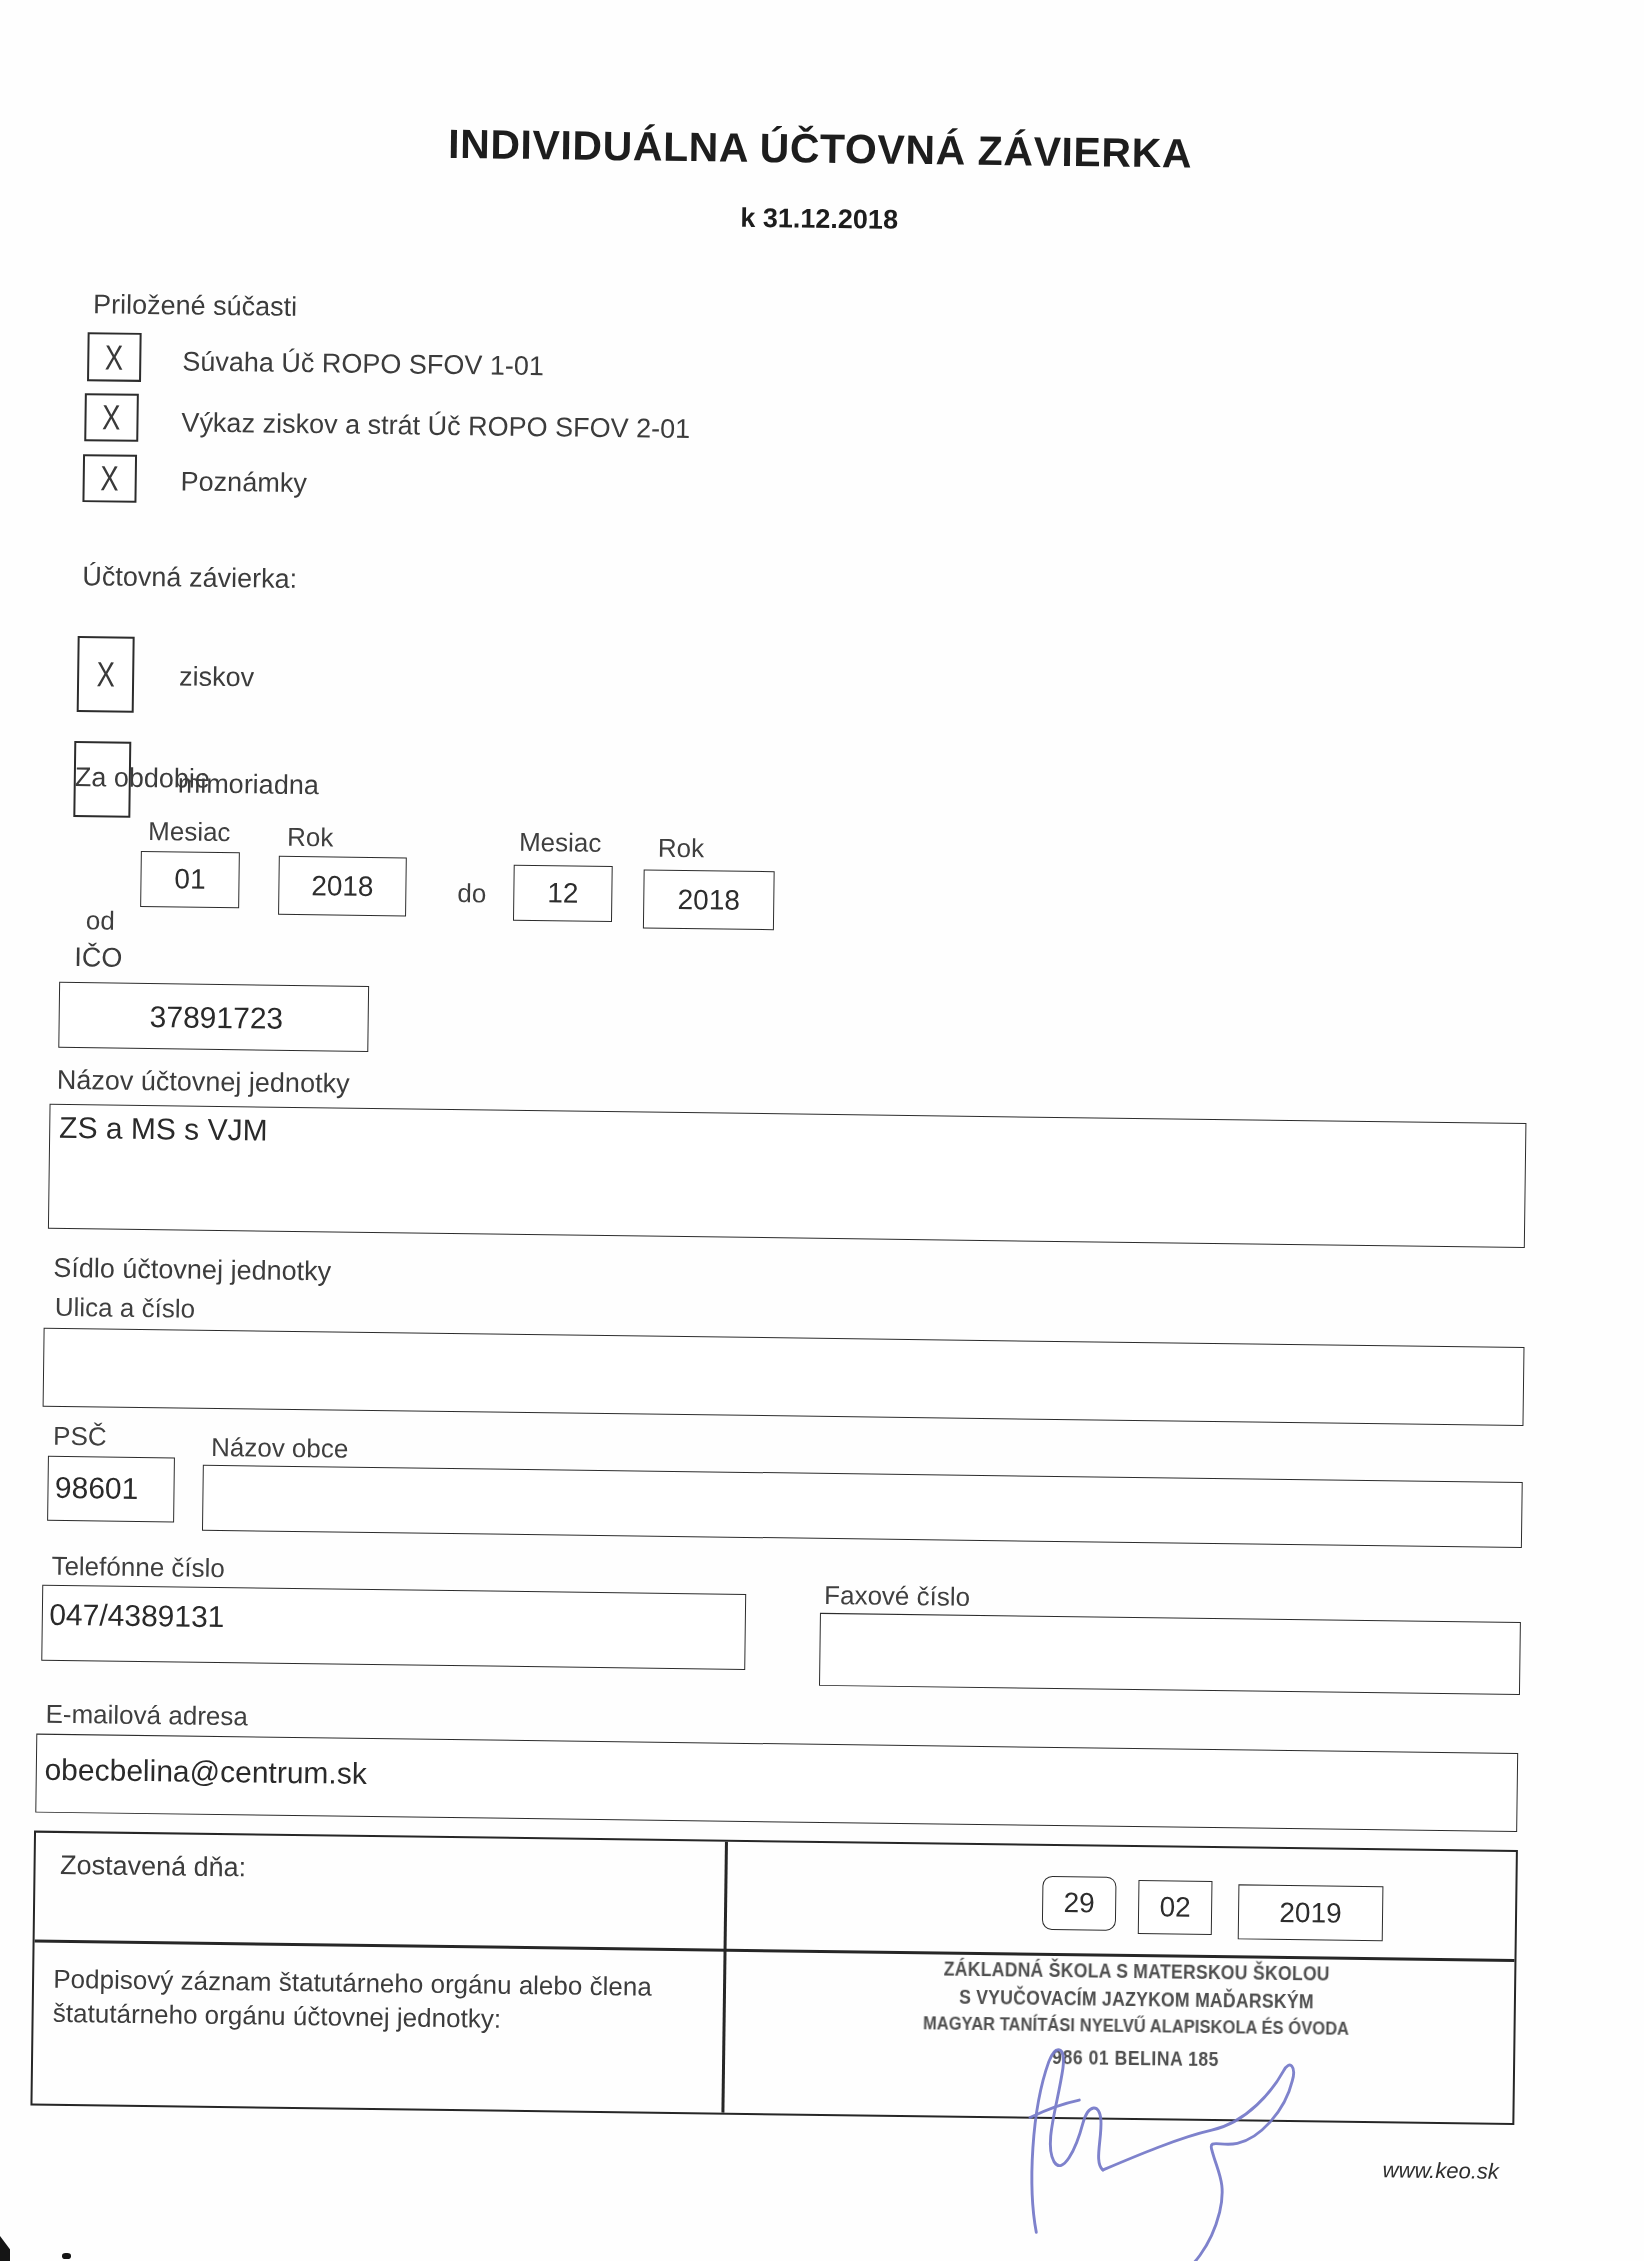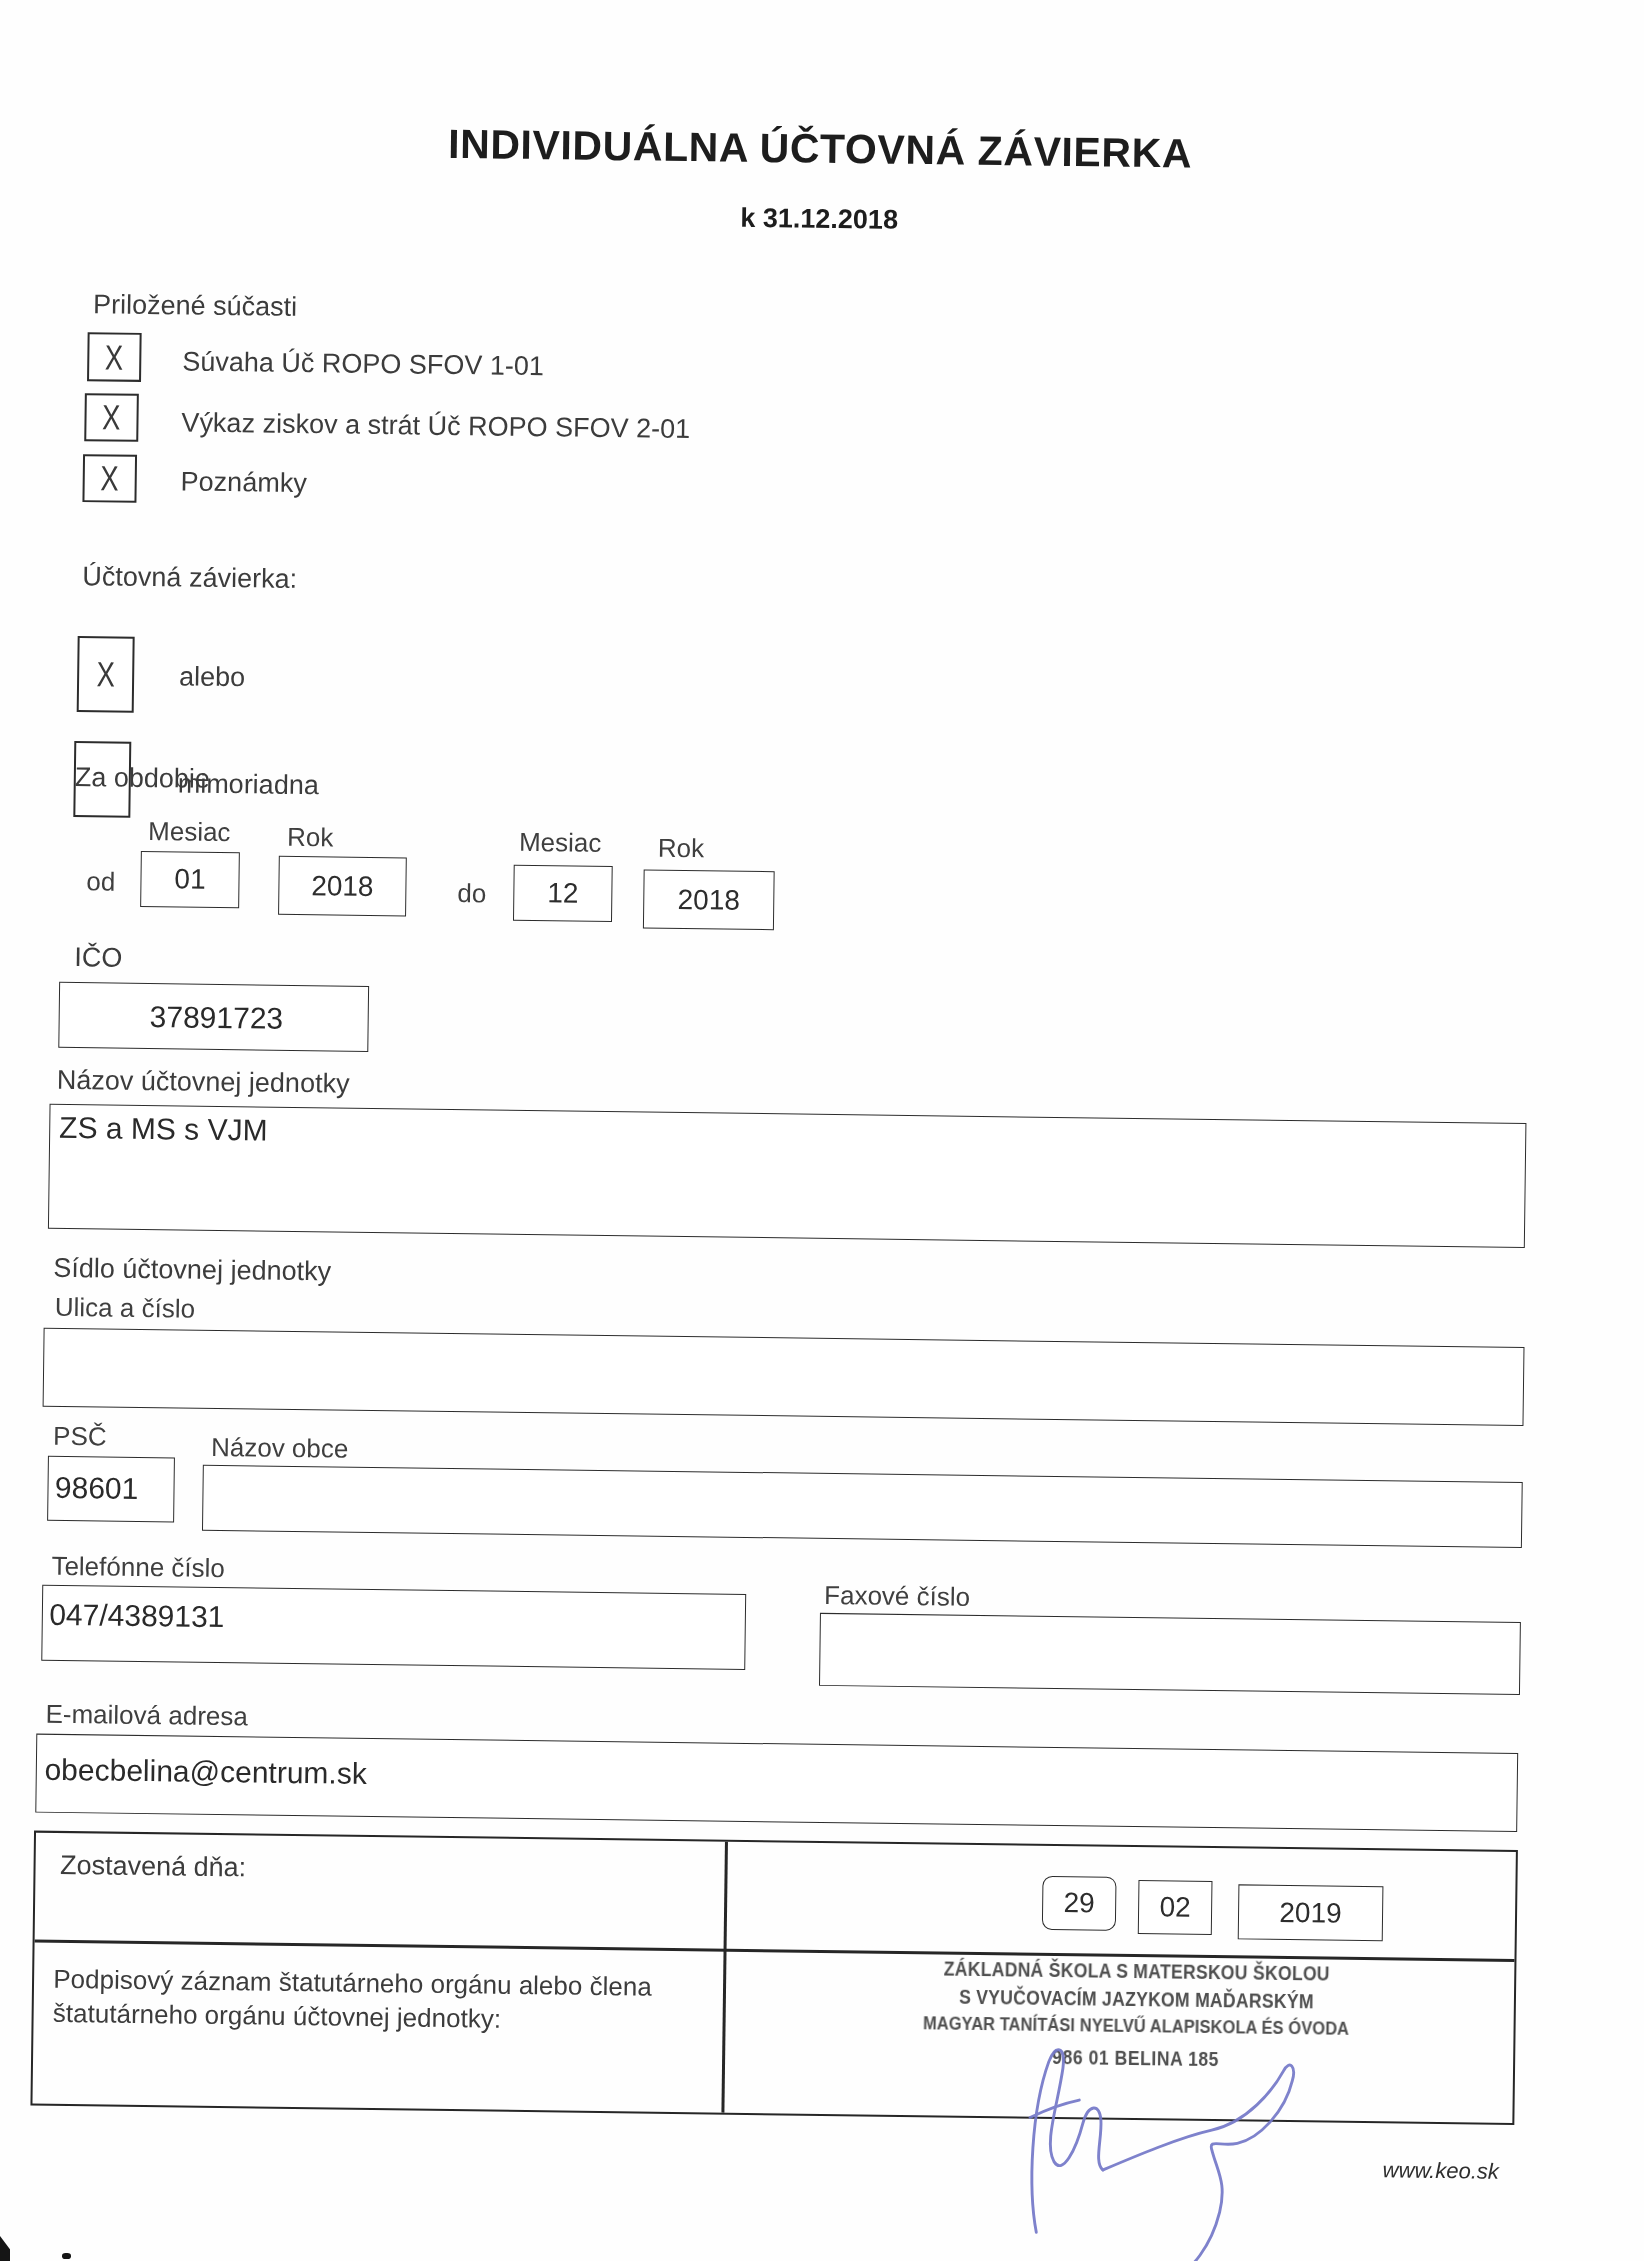--- a/index.html
+++ b/index.html
@@ -56,35 +56,35 @@
     <div class="abs cbx" style="left:89px;top:453px;width:50px;height:44px;">
       <span class="xmark">X</span>
     </div>
     <div class="abs lbl" style="left:187px;top:464px;">Poznámky</div>
 
     <div class="abs lbl" style="left:90px;top:560px;">Účtovná závierka:</div>
 
     <div class="abs cbx" style="left:86px;top:635px;width:53px;height:72px;">
       <span class="xmark">X</span>
     </div>
-    <div class="abs lbl" style="left:188px;top:659px;">alebo</div>
+    <div class="abs lbl" style="left:188px;top:659px;">ziskov</div>
 
     <div class="abs cbx" style="left:84px;top:740px;width:53px;height:72px;">
       <span class="xmark"></span>
     </div>
     <div class="abs lbl" style="left:188px;top:766px;">mimoriadna</div>
 
     <div class="abs lbl" style="left:85px;top:760px;top:761px;">Za obdobie</div>
 
     <div class="abs lbl-sm" style="left:159px;top:814px;">Mesiac</div>
     <div class="abs lbl-sm" style="left:298px;top:818px;">Rok</div>
     <div class="abs lbl-sm" style="left:530px;top:820px;">Mesiac</div>
     <div class="abs lbl-sm" style="left:669px;top:824px;">Rok</div>
 
-    <div class="abs lbl-sm" style="left:98px;top:865px;">od</div>
+    <div class="abs lbl-sm" style="left:98px;top:904px;">od</div>
     <div class="abs datebox" style="left:152px;top:849px;width:97px;height:54px;">01</div>
     <div class="abs datebox" style="left:290px;top:852px;width:126px;height:57px;">2018</div>
 
     <div class="abs lbl-sm" style="left:469px;top:872px;">do</div>
     <div class="abs datebox" style="left:525px;top:858px;width:97px;height:54px;">12</div>
     <div class="abs datebox" style="left:655px;top:861px;width:129px;height:57px;">2018</div>
 
     <div class="abs lbl" style="left:87px;top:941px;">IČO</div>
     <div class="abs fbox" style="left:72px;top:981px;width:308px;height:64px;">
       <span class="val" style="position:absolute;left:90px;top:15.5px;">37891723</span>

